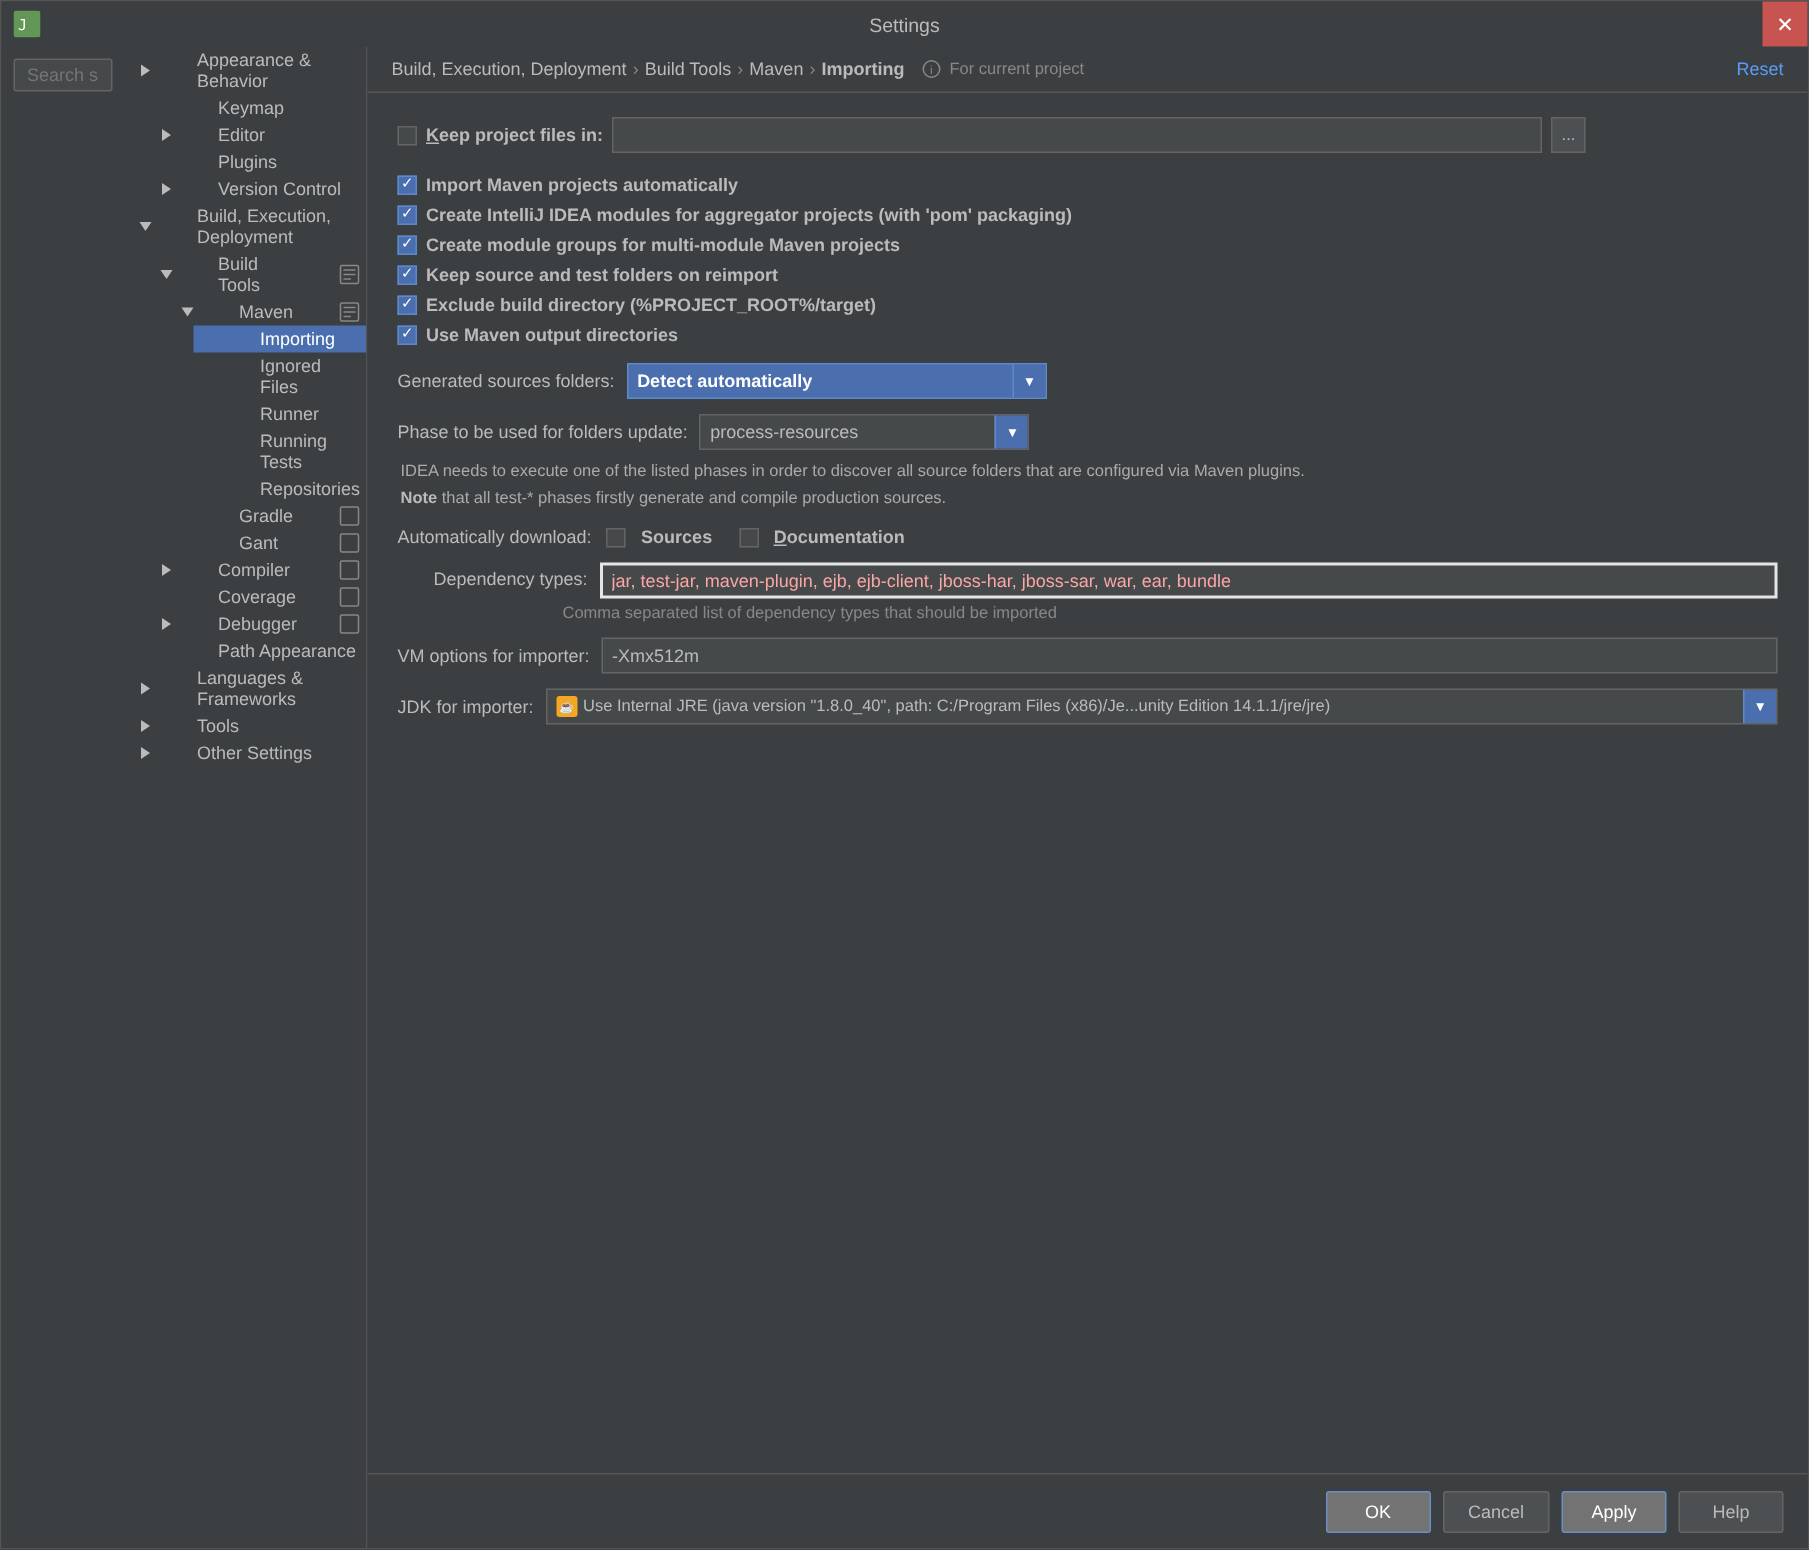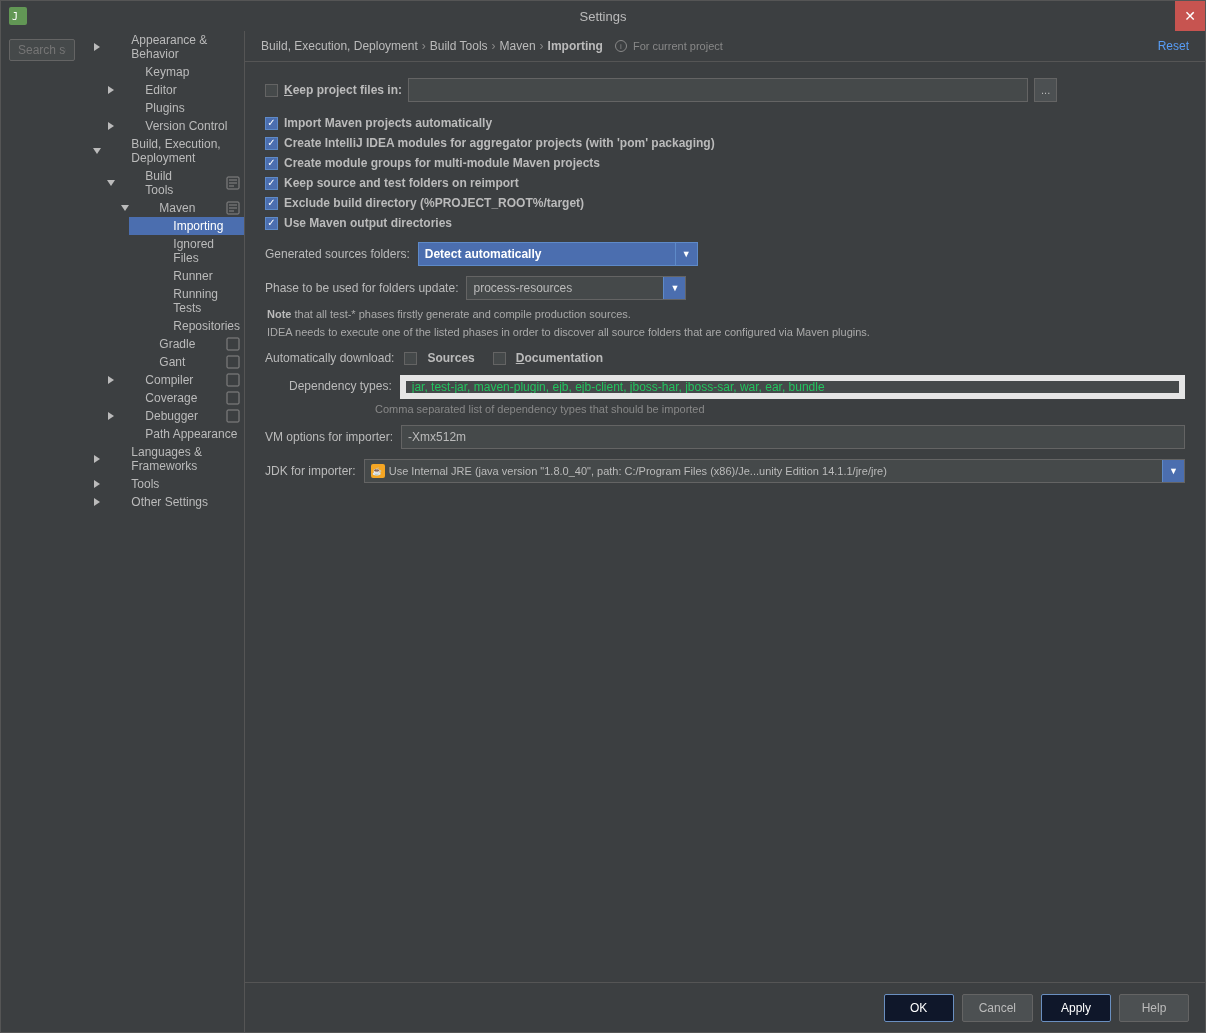--- a/index.html
+++ b/index.html
@@ -67,39 +67,39 @@
     .phase-select-arrow { background: #4b6eaf; border-left: 1px solid #5e8ac8; height: 100%; width: 22px; display: flex; align-items: center; justify-content: center; position: absolute; right: 0; top: 0; }
     
     .info-note { color: #aaa; font-size: 11px; margin-bottom: 10px; padding-left: 2px; line-height: 1.6; }
     .info-note .note-bold { font-weight: bold; color: #bbb; }
     
     .auto-download-row { display: flex; align-items: center; gap: 10px; margin-bottom: 10px; }
     .auto-download-label { color: #bbb; font-size: 12px; white-space: nowrap; }
     
     .dep-types-row { display: flex; align-items: flex-start; gap: 8px; margin-bottom: 4px; }
     .dep-types-label { color: #bbb; font-size: 12px; white-space: nowrap; padding-top: 4px; }
-    .dep-types-input { background: #45494a; border: 6px solid #e5e5e5; color: #22c55e; padding: 2px 6px; font-size: 12px; height: 24px; outline: none; flex: 1; }
+    .dep-types-input { background: #45494a; border: 2px solid #e5e5e5; color: #fca5a5; padding: 2px 6px; font-size: 12px; height: 24px; outline: none; flex: 1; }
     .dep-hint { color: #888; font-size: 11px; margin-bottom: 10px; padding-left: 110px; }
     
     .vm-row { display: flex; align-items: center; gap: 8px; margin-bottom: 10px; }
     .vm-label { color: #bbb; font-size: 12px; white-space: nowrap; }
     .vm-input { background: #45494a; border: 1px solid #646464; color: #bbb; padding: 2px 6px; font-size: 12px; height: 24px; outline: none; flex: 1; }
     
     .jdk-row { display: flex; align-items: center; gap: 8px; margin-bottom: 10px; }
     .jdk-label { color: #bbb; font-size: 12px; white-space: nowrap; }
     .jdk-select { background: #45494a; border: 1px solid #646464; color: #bbb; padding: 2px 6px; height: 24px; display: flex; align-items: center; cursor: pointer; flex: 1; position: relative; }
     .jdk-select-inner { display: flex; align-items: center; gap: 4px; flex: 1; }
     .jdk-icon { width: 14px; height: 14px; background: #f5a623; border-radius: 2px; flex-shrink: 0; display: flex; align-items: center; justify-content: center; font-size: 8px; color: white; }
     .jdk-select-arrow { background: #4b6eaf; border-left: 1px solid #5e8ac8; height: 100%; width: 22px; display: flex; align-items: center; justify-content: center; position: absolute; right: 0; top: 0; }
     
     
     .footer { background: #3c3f41; border-top: 1px solid #555; padding: 10px 16px; display: flex; justify-content: flex-end; gap: 8px; align-items: center; flex-shrink: 0; height: 50px; }
     
     .btn { padding: 4px 16px; height: 28px; font-size: 12px; cursor: pointer; border-radius: 2px; display: flex; align-items: center; justify-content: center; min-width: 70px; }
-    .btn-primary { background: #0f172a; border: 1px solid #6a8fc0; color: white; }
+    .btn-primary { background: #737373; border: 1px solid #6a8fc0; color: white; }
     .btn-default { background: #4c5052; border: 1px solid #646464; color: #bbb; }
     
     .keep-project-row { display: flex; align-items: center; gap: 6px; margin-bottom: 14px; }
 
     .arrow-right { display: inline-block; width: 0; height: 0; border-top: 4px solid transparent; border-bottom: 4px solid transparent; border-left: 6px solid #bbb; margin-right: 2px; }
     .arrow-down { display: inline-block; width: 0; height: 0; border-left: 4px solid transparent; border-right: 4px solid transparent; border-top: 6px solid #bbb; margin-right: 2px; }
     
     .info-circle { width: 12px; height: 12px; border-radius: 50%; border: 1px solid #888; color: #888; font-size: 8px; display: inline-flex; align-items: center; justify-content: center; margin-right: 3px; }
   </style>
 </head>
@@ -414,22 +414,22 @@
           <span class="select-label">Phase to be used for folders update:</span>
           <div class="phase-select" style="min-width:220px;padding-right:22px;color:#bbb;">
             <span>process-resources</span>
             <div class="phase-select-arrow">
               <span style="color:white;font-size:9px;">▼</span>
             </div>
           </div>
         </div>
 
         <div class="info-note">
+          <div>IDEA needs to execute one of the listed phases in order to discover all source folders that are configured via Maven plugins.</div>
           <div><span class="note-bold">Note</span> that all test-* phases firstly generate and compile production sources.</div>
-          <div>IDEA needs to execute one of the listed phases in order to discover all source folders that are configured via Maven plugins.</div>
         </div>
 
         <div class="auto-download-row">
           <span class="auto-download-label">Automatically download:</span>
           <div class="cb-unchecked"></div>
           <span class="cb-label">Sources</span>
           <div class="cb-unchecked" style="margin-left:8px;"></div>
           <span class="cb-label"><u>D</u>ocumentation</span>
         </div>
 

